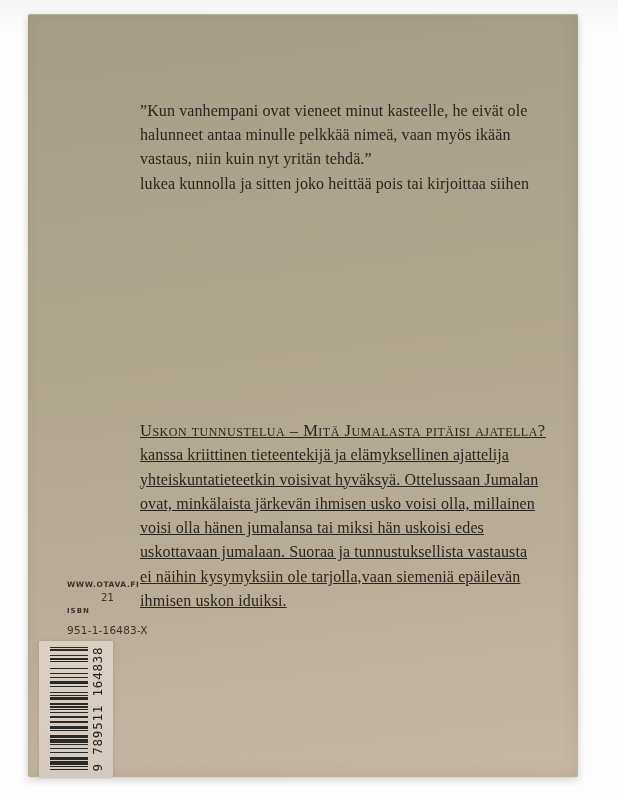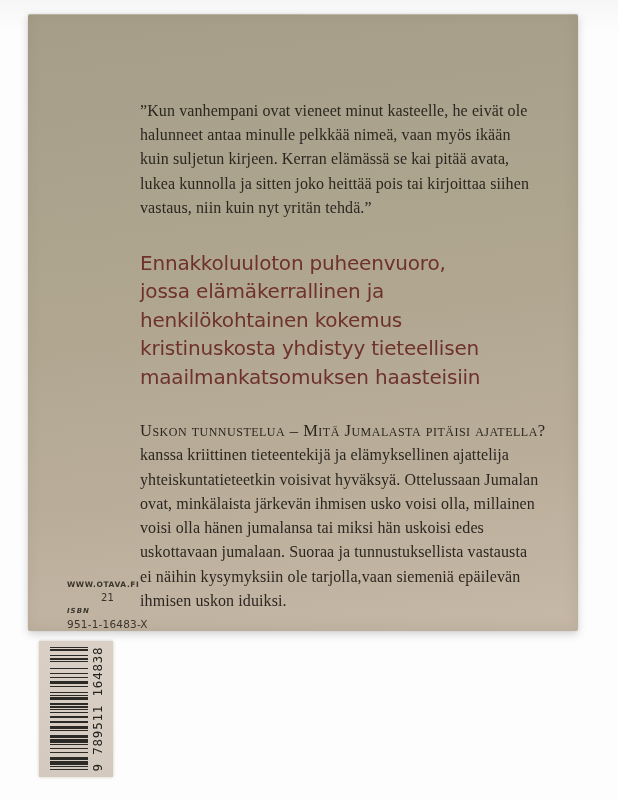--- a/index.html
+++ b/index.html
@@ -5,21 +5,21 @@
   html,body{margin:0;padding:0;}
   body{
     width:618px;height:800px;
     background:#fdfdfd;
     font-family:"Liberation Serif", serif;
     position:relative;
     overflow:hidden;
   }
   .photo{position:absolute;inset:0;background:linear-gradient(180deg,#f6f6f6 0%,#fdfdfd 4%,#fdfdfd 100%);}
   .cover{
-    position:absolute;left:28px;top:14px;width:550px;height:617px;
+    position:absolute;left:28px;top:14px;width:550px;height:763px;
     background:linear-gradient(173deg,#a59d87 0%,#aaa28c 22%,#b1a791 48%,#b9ad99 72%,#c2b4a2 90%,#c7b9a7 100%);
     border-radius:2px;
     box-shadow:0 3px 9px rgba(0,0,0,0.18), 0 0 1px rgba(0,0,0,0.25),
                inset 0 1px 0 rgba(255,255,255,0.25), inset -2px -3px 14px rgba(80,70,52,0.10);
   }
   .quote{
     position:absolute;left:112px;top:85px;
     font-size:16px;line-height:24.2px;color:#2b2620;
     letter-spacing:0.1px;
   }
@@ -28,35 +28,36 @@
     position:absolute;left:112px;top:235px;
     font-family:"DejaVu Sans", sans-serif;
     font-size:20px;line-height:28.4px;color:#6e312b;
     letter-spacing:-0.2px;
   }
   .tagline .line{white-space:nowrap;}
   .blurb{
     position:absolute;left:112px;top:405px;
     font-size:16px;line-height:24.3px;color:#2b2620;
     letter-spacing:0.1px;
+    text-decoration:underline;
   }
   .blurb-title{
     white-space:nowrap;
     font-variant:small-caps;
     letter-spacing:0.5px;
     font-size:16.5px;
   }
   .publisher{
     position:absolute;left:39px;top:566px;
     font-family:"DejaVu Sans", sans-serif;color:#3a342c;
   }
   .pub-site{font-size:7.5px;font-weight:bold;letter-spacing:0.6px;line-height:9px;}
   .pub-num{font-size:10px;line-height:12px;margin-top:3px;text-align:center;}
-  .pub-isbn-label{font-size:7px;font-weight:bold;letter-spacing:1px;line-height:9px;margin-top:3px;font-style:italic;}
-  .pub-isbn{font-size:10.5px;line-height:12px;margin-top:2px;letter-spacing:0.2px;}
+  .pub-isbn-label{font-size:7px;font-weight:bold;letter-spacing:1px;line-height:9px;margin-top:3px;}
+  .pub-isbn{font-size:10.5px;line-height:12px;margin-top:8px;letter-spacing:0.2px;}
   .barcode-label{
     position:absolute;left:11px;top:627px;width:74px;height:136px;
     background:linear-gradient(180deg,#d9cfc4 0%,#d6ccc1 60%,#d3c9be 100%);
     box-shadow:0 0 3px rgba(120,110,90,0.35);
   }
   .barcode-bars{
     position:absolute;left:11px;top:6px;width:38px;height:123px;
     display:flex;flex-direction:column-reverse;
   }
   .bc-m{flex:1 1 auto;width:100%;}
@@ -75,32 +76,24 @@
 </style>
 </head>
 <body>
 
 <div class="photo">
   <div class="cover">
 
     <div class="quote">
         <div class="line">”Kun vanhempani ovat vieneet minut kasteelle, he eivät ole</div>
         <div class="line">halunneet antaa minulle pelkkää nimeä, vaan myös ikään</div>
-        <div class="line">kuin suljetun kirjeen. Kerran elämässä se kai pitää avata,</div>
+        <div class="line">vastaus, niin kuin nyt yritän tehdä.”</div>
         <div class="line">lukea kunnolla ja sitten joko heittää pois tai kirjoittaa siihen</div>
-        <div class="line">vastaus, niin kuin nyt yritän tehdä.”</div>
       </div>
 
-    <div class="tagline">
-        <div class="line">Ennakkoluuloton puheenvuoro,</div>
-        <div class="line">jossa elämäkerrallinen ja</div>
-        <div class="line">henkilökohtainen kokemus</div>
-        <div class="line">kristinuskosta yhdistyy tieteellisen</div>
-        <div class="line">maailmankatsomuksen haasteisiin</div>
-      </div>
 
     <div class="blurb">
       <div class="blurb-title">Uskon tunnustelua – Mitä Jumalasta pitäisi ajatella?</div>
       <div>
           <div class="line">kanssa kriittinen tieteentekijä ja elämyksellinen ajattelija</div>
           <div class="line">yhteiskuntatieteetkin voisivat hyväksyä. Ottelussaan Jumalan</div>
           <div class="line">ovat, minkälaista järkevän ihmisen usko voisi olla, millainen</div>
           <div class="line">voisi olla hänen jumalansa tai miksi hän uskoisi edes</div>
           <div class="line">uskottavaan jumalaan. Suoraa ja tunnustuksellista vastausta</div>
           <div class="line">ei näihin kysymyksiin ole tarjolla,vaan siemeniä epäilevän</div>

